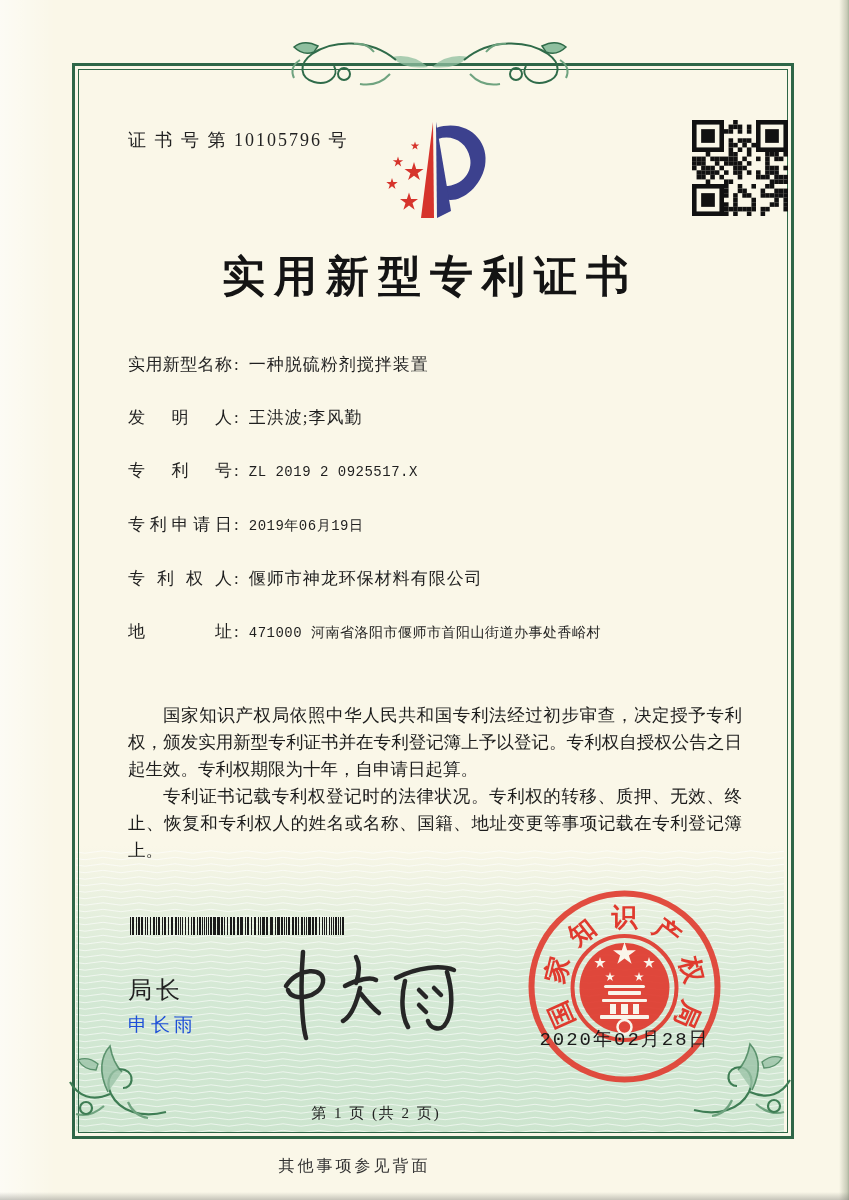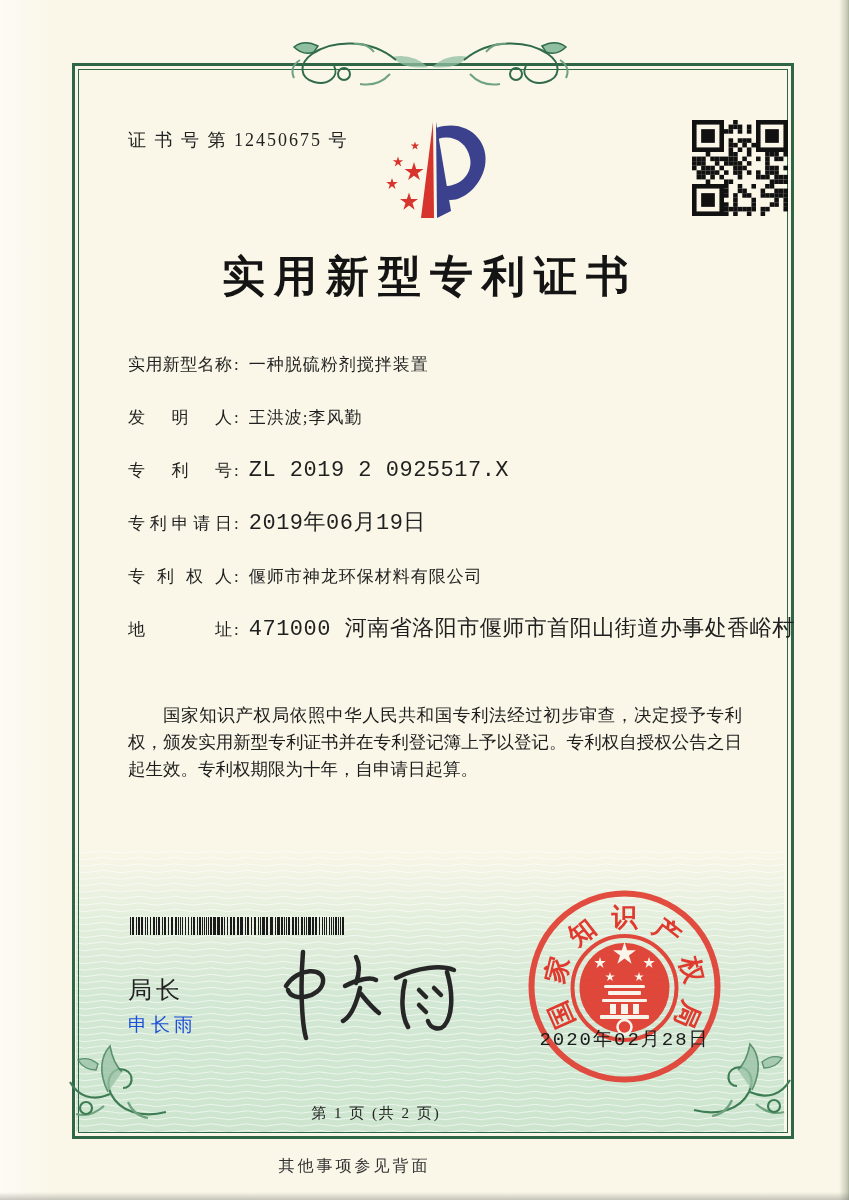--- a/index.html
+++ b/index.html
@@ -39,21 +39,21 @@
   .qr{position:absolute;left:692px;top:120px;width:96px;height:96px;}
 
   .title{position:absolute;left:72px;top:248px;width:716px;margin:0;text-align:center;
     font-size:43px;font-weight:700;letter-spacing:9px;color:#141414;}
 
   .fields{position:absolute;left:128px;top:352px;width:630px;}
   .frow{margin-bottom:27px;font-size:17px;line-height:26px;white-space:nowrap;}
   .flabel{display:inline-block;width:104px;text-align:justify;text-align-last:justify;vertical-align:top;}
   .fcolon{display:inline-block;padding:0 10px 0 2px;}
   .fval{letter-spacing:1px;}
-  .fval.num{font-family:"Liberation Mono","DejaVu Sans Mono",monospace;font-size:22px;letter-spacing:.5px;}
+  .fval.num{font-family:"Liberation Mono","DejaVu Sans Mono",monospace;font-size:14px;letter-spacing:.5px;}
   .fgrant{margin-left:38px;}
 
   .paras{position:absolute;left:128px;top:702px;width:614px;font-size:17.5px;
     line-height:27px;text-align:justify;color:#1c1c1c;}
   .paras p{margin:0;text-indent:2em;}
 
   .barcode{position:absolute;left:130px;top:917px;width:218px;height:18px;}
 
   .sig-title{position:absolute;left:128px;top:974px;font-size:24px;letter-spacing:4px;color:#222;}
   .sig-name{position:absolute;left:128px;top:1012px;font-size:19px;letter-spacing:4px;color:#1d4ed8;font-family:Liberation Mono, monospace;}
@@ -147,21 +147,21 @@
       <path d="M64,64 q14,12 28,8" stroke="#6fa37f"></path>
       <circle cx="82" cy="66" r="6"></circle>
       <path d="M40,60 q-6,14 -20,16" stroke="#6fa37f"></path>
       <path d="M70,22 q10,-8 20,-4 q-6,10 -18,10 z" fill="#9cc4a8" stroke-width="1.4" opacity=".8"></path>
     </g>
   </svg>
   <svg class="ornament corner-bl" viewBox="0 0 110 110">
     <use href="#flor" transform="translate(110,0) scale(-1,1)"></use>
   </svg>
 
-  <div class="cert-no">证 书 号 第 12450675 号</div>
+  <div class="cert-no">证 书 号 第 10105796 号</div>
 
   <svg class="logo" id="logo" viewBox="0 0 128 114">
     <path d="M66,12 C96,2 120,24 115,50 C110,74 88,88 75,83 L73,70 C92,71 103,56 100,42 C97,26 82,18 68,23 Z" fill="#3c418e"></path>
     <polygon points="63,6 51,102 64,102" fill="#d6342c"></polygon>
     <polygon points="66,6 67,102 81,95" fill="#3c418e"></polygon>
     <g id="logo-stars" fill="#d6342c">
         <path d="M45.0,25.5L46.0,28.6L49.3,28.6L46.6,30.5L47.6,33.6L45.0,31.7L42.4,33.6L43.4,30.5L40.7,28.6L44.0,28.6Z"></path>
         <path d="M28.0,40.5L29.2,44.3L33.2,44.3L30.0,46.6L31.2,50.4L28.0,48.1L24.8,50.4L26.0,46.6L22.8,44.3L26.8,44.3Z"></path>
         <path d="M44.0,46.0L46.2,52.9L53.5,52.9L47.6,57.2L49.9,64.1L44.0,59.8L38.1,64.1L40.4,57.2L34.5,52.9L41.8,52.9Z"></path>
         <path d="M22.0,62.0L23.3,66.1L27.7,66.1L24.2,68.7L25.5,72.9L22.0,70.3L18.5,72.9L19.8,68.7L16.3,66.1L20.7,66.1Z"></path>
@@ -330,20 +330,21 @@
       <div class="frow"><span class="flabel">实用新型名称</span><span class="fcolon">:</span><span class="fval">一种脱硫粉剂搅拌装置</span></div>
       <div class="frow"><span class="flabel">发明人</span><span class="fcolon">:</span><span class="fval">王洪波;李风勤</span></div>
       <div class="frow"><span class="flabel">专利号</span><span class="fcolon">:</span><span class="fval num">ZL 2019 2 0925517.X</span></div>
       <div class="frow"><span class="flabel">专利申请日</span><span class="fcolon">:</span><span class="fval num">2019年06月19日</span></div>
       <div class="frow"><span class="flabel">专利权人</span><span class="fcolon">:</span><span class="fval">偃师市神龙环保材料有限公司</span></div>
       <div class="frow"><span class="flabel">地址</span><span class="fcolon">:</span><span class="fval num">471000 河南省洛阳市偃师市首阳山街道办事处香峪村</span></div>
     </div>
 
   <div class="paras">
     <p>国家知识产权局依照中华人民共和国专利法经过初步审查，决定授予专利权，颁发实用新型专利证书并在专利登记簿上予以登记。专利权自授权公告之日起生效。专利权期限为十年，自申请日起算。</p>
+    <p>专利证书记载专利权登记时的法律状况。专利权的转移、质押、无效、终止、恢复和专利权人的姓名或名称、国籍、地址变更等事项记载在专利登记簿上。</p>
   </div>
 
   <div class="barcode">
     <svg id="barcode" width="218" height="18" viewBox="0 0 218 18">
         <rect x="0" y="0" width="1" height="18" fill="#1a1a1a"></rect>
         <rect x="2" y="0" width="2" height="18" fill="#1a1a1a"></rect>
         <rect x="6" y="0" width="1" height="18" fill="#1a1a1a"></rect>
         <rect x="8" y="0" width="2" height="18" fill="#1a1a1a"></rect>
         <rect x="11" y="0" width="2" height="18" fill="#1a1a1a"></rect>
         <rect x="15" y="0" width="1" height="18" fill="#1a1a1a"></rect>

